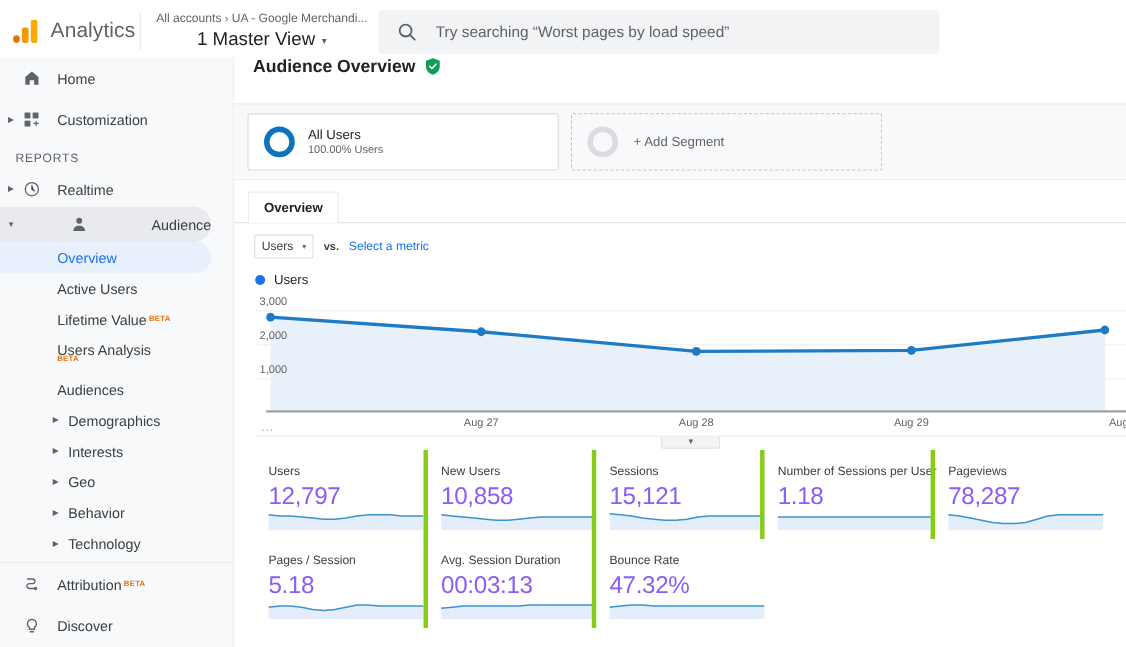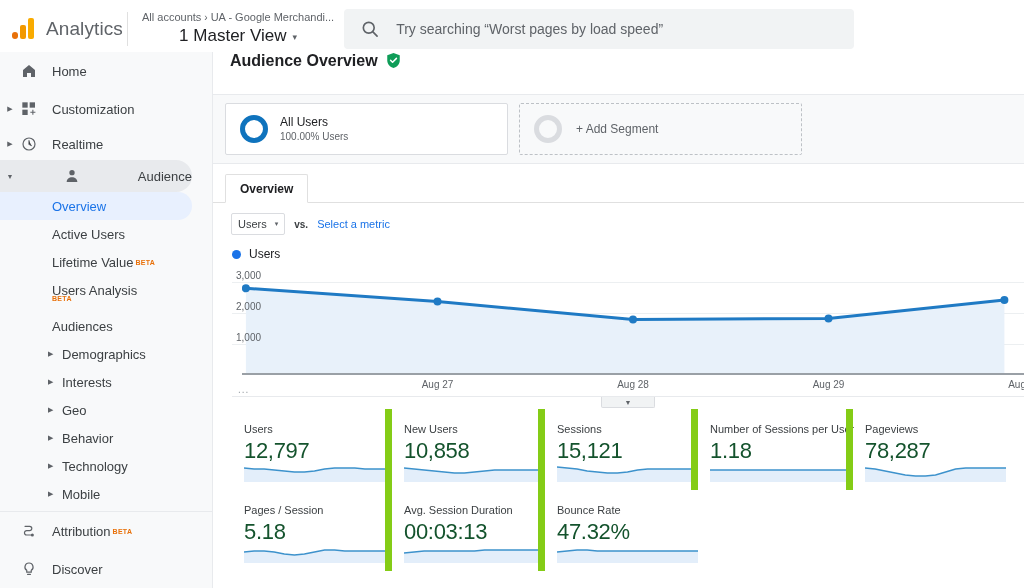--- a/index.html
+++ b/index.html
@@ -210,24 +210,24 @@
     font-size: 7px; color: #5f6368; cursor: pointer;
   }
   .collapsewrap { position: relative; margin-left: 19px; width: 792px; height: 12px; }
 
   
   .cards { margin-left: 19px; width: 792px; }
   .cardrow { display: flex; }
   .card {
     width: 153px; padding: 14px 0 0 12px; position: relative; height: 81px;
   }
-  .card + .card { border-left: 7px solid #84cc16; }
+  .card + .card { border-left: 4px solid #84cc16; }
   .card-label { font-size: 11px; color: #3c4043; line-height: 13px; white-space: nowrap; }
   .card-value {
-    font-size: 22px; color: #14532d; line-height: 30px;
+    font-size: 22px; color: #8b5cf6; line-height: 30px;
     font-weight: normal; letter-spacing: -.3px;
   }
   .spark { position: absolute; left: 12px; bottom: 8px; width: 141px; height: 22px; }
   .card.wide { width: 155px; }
 </style>
 </head>
 <body>
 
 <div class="topbar">
   <div class="brand">
@@ -279,20 +279,21 @@
         <svg width="16" height="16" viewBox="0 0 24 24">
           <rect x="2" y="2" width="8" height="8" fill="#5f6368"></rect>
           <rect x="13" y="2" width="8" height="8" fill="#5f6368"></rect>
           <rect x="2" y="13" width="8" height="8" fill="#5f6368"></rect>
           <path fill="#5f6368" d="M17 13h1.6v3h3v1.6h-3v3H17v-3h-3V16h3z"></path>
         </svg>
       </span>
       <span class="lbl">Customization</span>
     </div>
 
+    <div class="section-label">REPORTS</div>
 
     <div class="nav-item">
       <span class="arrow">▶</span>
       <span class="ico">
         <svg width="16" height="16" viewBox="0 0 24 24">
           <circle cx="12" cy="12" r="9" fill="none" stroke="#5f6368" stroke-width="1.8"></circle>
           <path stroke="#5f6368" stroke-width="1.8" stroke-linecap="round" d="M12 7v5.3l3.4 2"></path>
         </svg>
       </span>
       <span class="lbl">Realtime</span>

